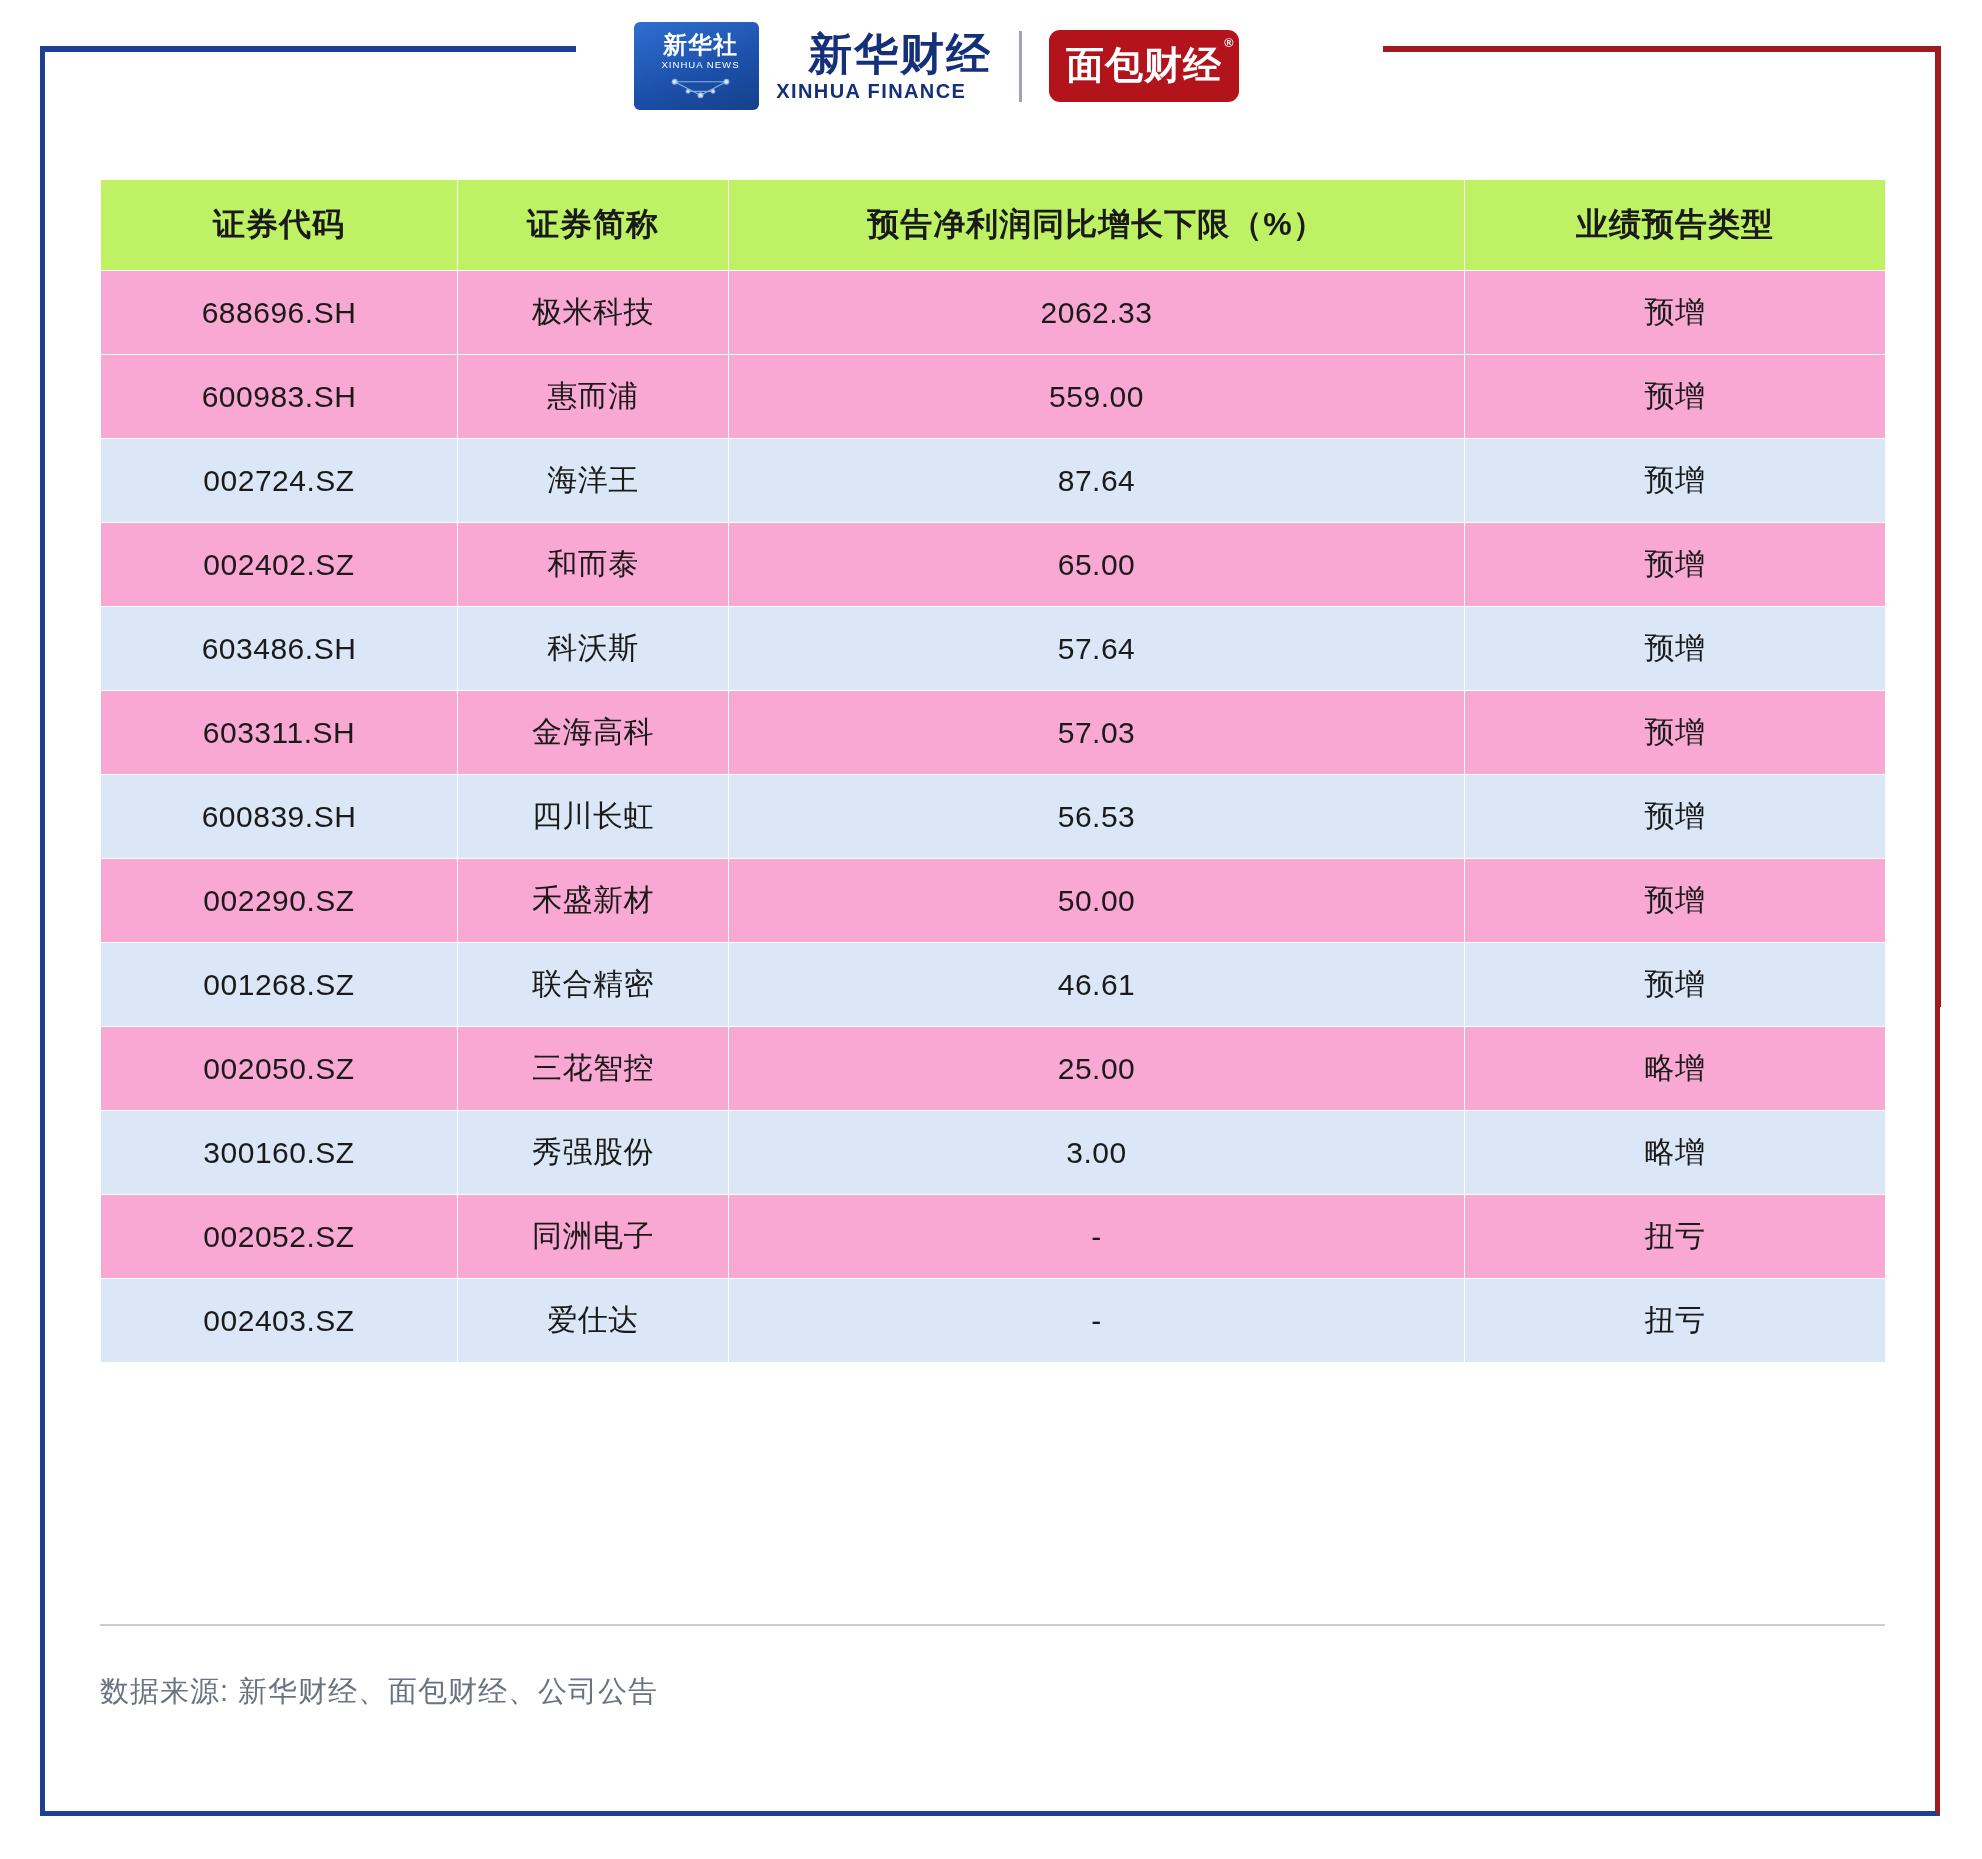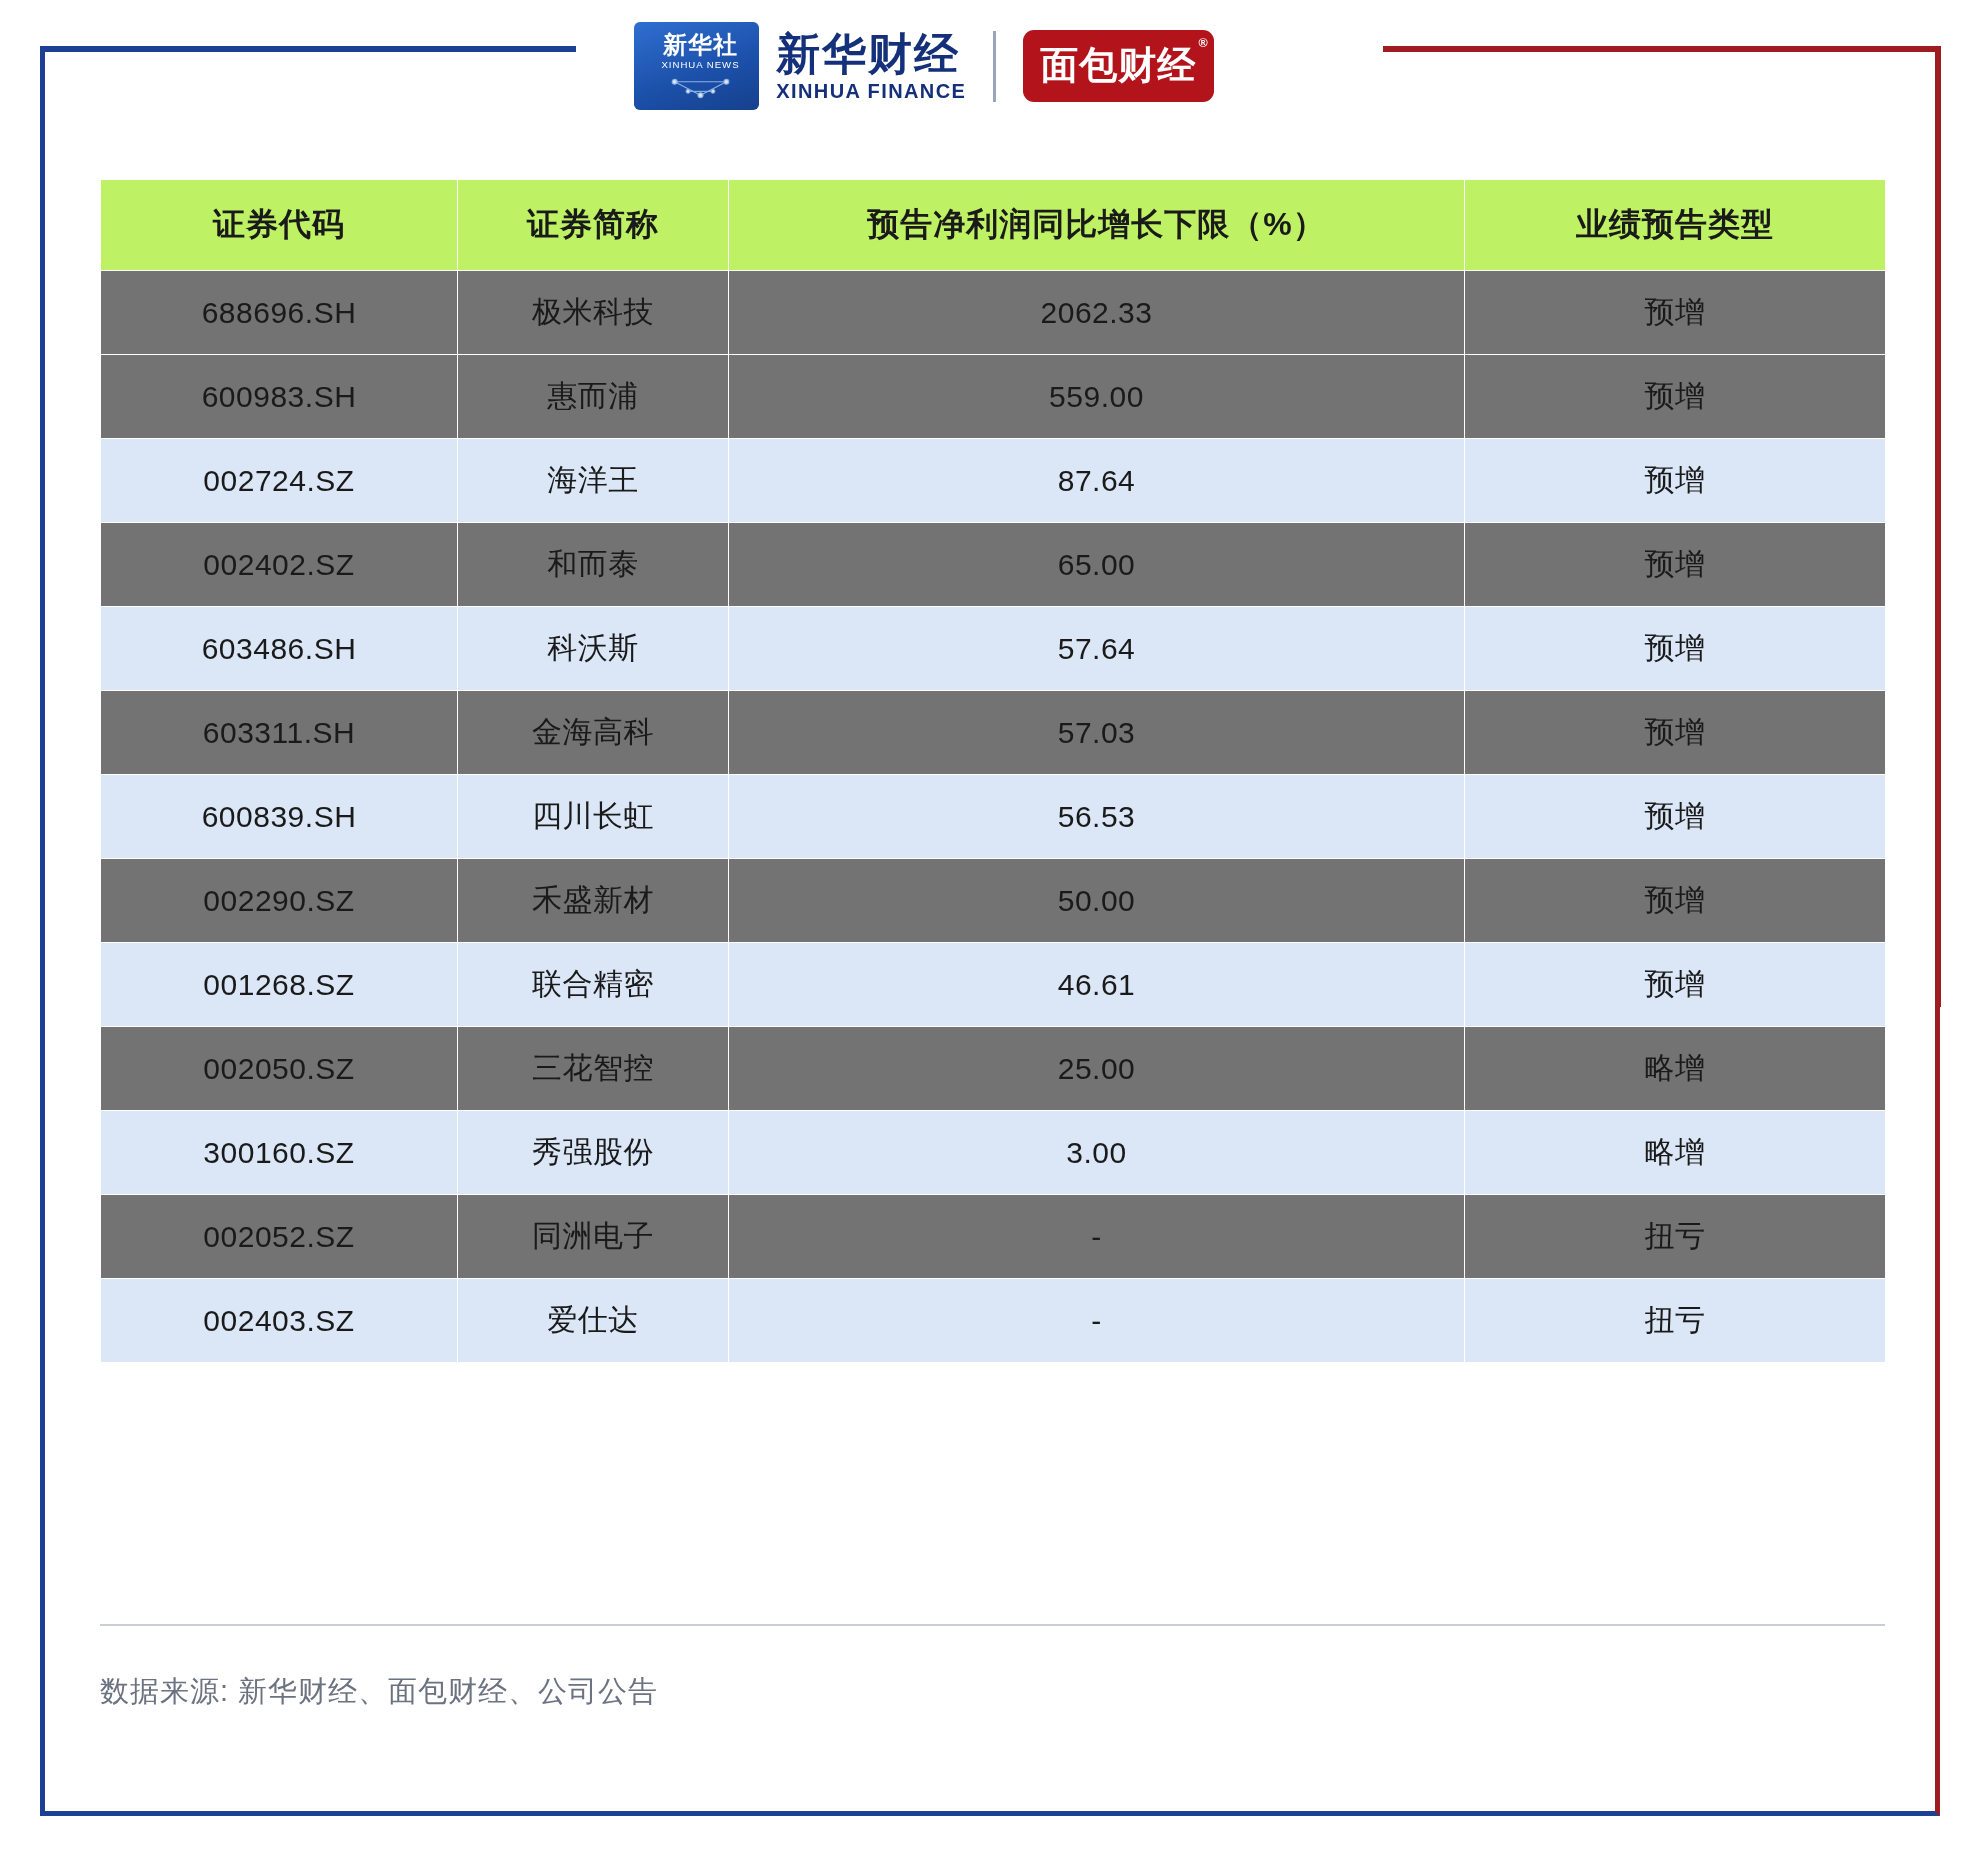--- a/index.html
+++ b/index.html
@@ -107,20 +107,21 @@
     flex-direction: column;
     justify-content: center;
     line-height: 1.05;
   }
   .xf-text .cn {
     font-size: 44px;
     font-weight: bold;
     color: #15307a;
     letter-spacing: 1.9px;
     position: relative;
+    margin-left: 32px;
   }
   .xf-text .en {
     font-size: 20px;
     font-weight: bold;
     color: #15307a;
     letter-spacing: 1.4px;
     margin-top: 4px;
   }
   .divider-bar {
     width: 2.9px;
@@ -173,21 +174,21 @@
     letter-spacing: 1px;
   }
   tbody td {
     height: 81px;
     font-size: 30px;
     color: #1a1a1a;
     text-align: center;
     border: 1px solid #ffffff;
     letter-spacing: 0.5px;
   }
-  tbody tr.odd td { background: #737373; }
+  tbody tr.odd td { background: #f9a8d4; }
   tbody tr.even td { background: #dbe7f7; }
 
   
   #watermark {
     position: absolute;
     left: 0;
     top: 874px;
     width: 1983px;
     text-align: center;
     font-size: 115px;

